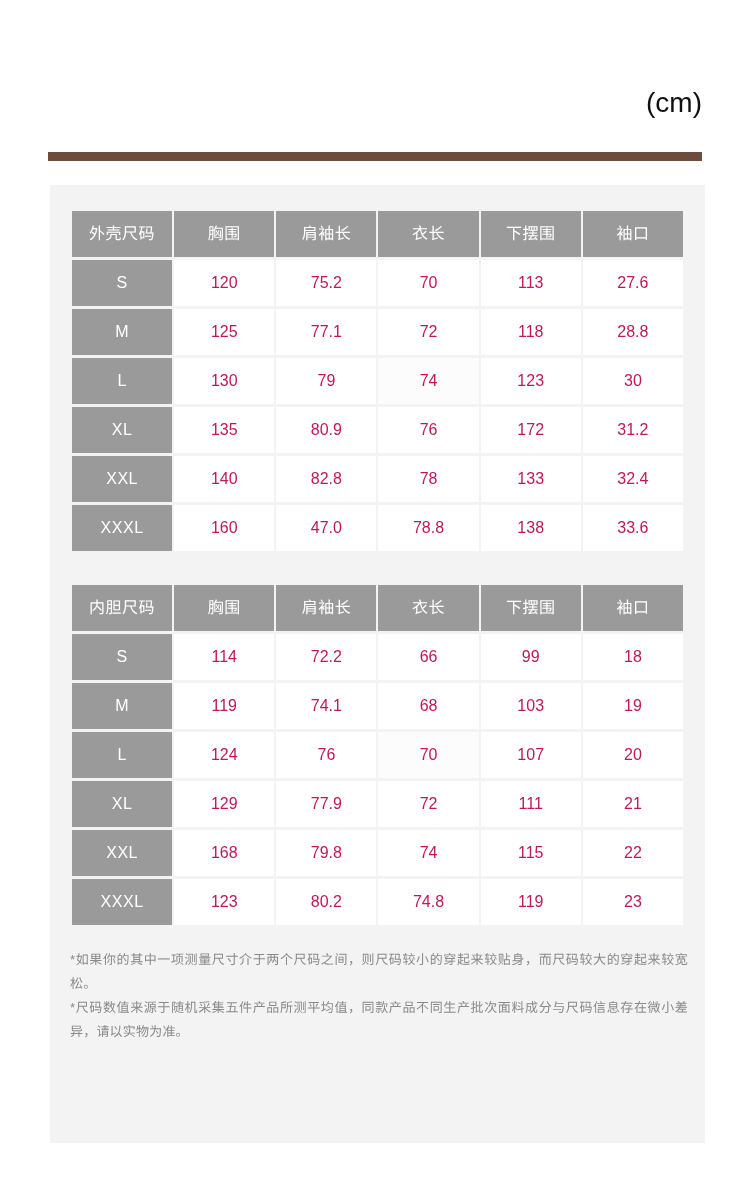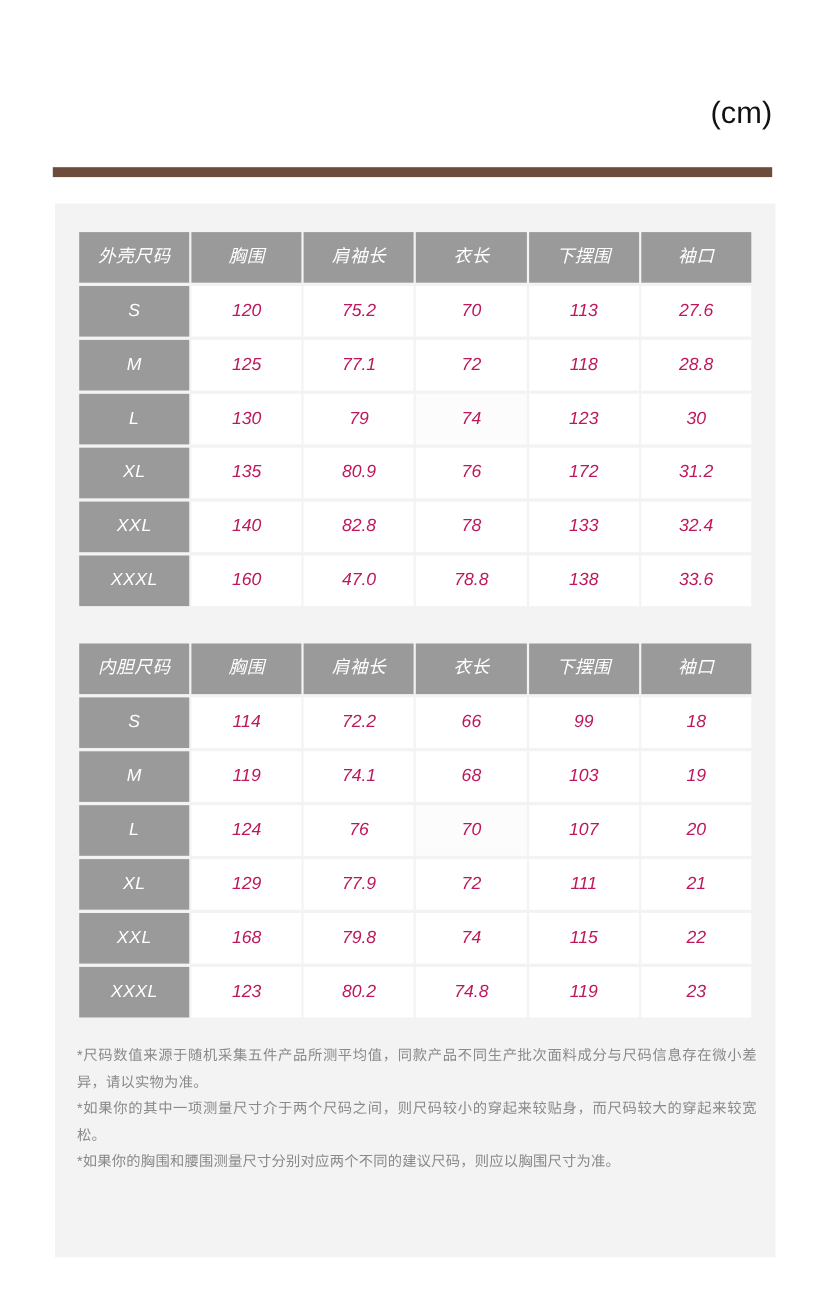--- a/index.html
+++ b/index.html
@@ -66,21 +66,20 @@
     padding: 23px 20px 0 20px;
   }
 
   
   .size-table {
     width: 615px;
     border-collapse: separate;
     border-spacing: 2px 3px;
     table-layout: fixed;
     margin: 0;
-    font-style: italic;
   }
   .size-table + .size-table {
     margin-top: 28px;
   }
   .size-table th,
   .size-table td {
     height: 46px;
     padding: 0;
     margin: 0;
     text-align: center;
@@ -257,17 +256,16 @@
             <td>123</td>
             <td>80.2</td>
             <td>74.8</td>
             <td>119</td>
             <td>23</td>
           </tr>
         </tbody>
       </table>
     </div>
   <div class="notes" id="notes-container">
+      <p class="note-line">*如果你的其中一项测量尺寸介于两个尺码之间，则尺码较小的穿起来较贴身，而尺码较大的穿起来较宽松。</p>
       <p class="note-line">*尺码数值来源于随机采集五件产品所测平均值，同款产品不同生产批次面料成分与尺码信息存在微小差异，请以实物为准。</p>
-      <p class="note-line">*如果你的其中一项测量尺寸介于两个尺码之间，则尺码较小的穿起来较贴身，而尺码较大的穿起来较宽松。</p>
-      <p class="note-line">*如果你的胸围和腰围测量尺寸分别对应两个不同的建议尺码，则应以胸围尺寸为准。</p>
     </div>
 </div>
 
 </body></html>

